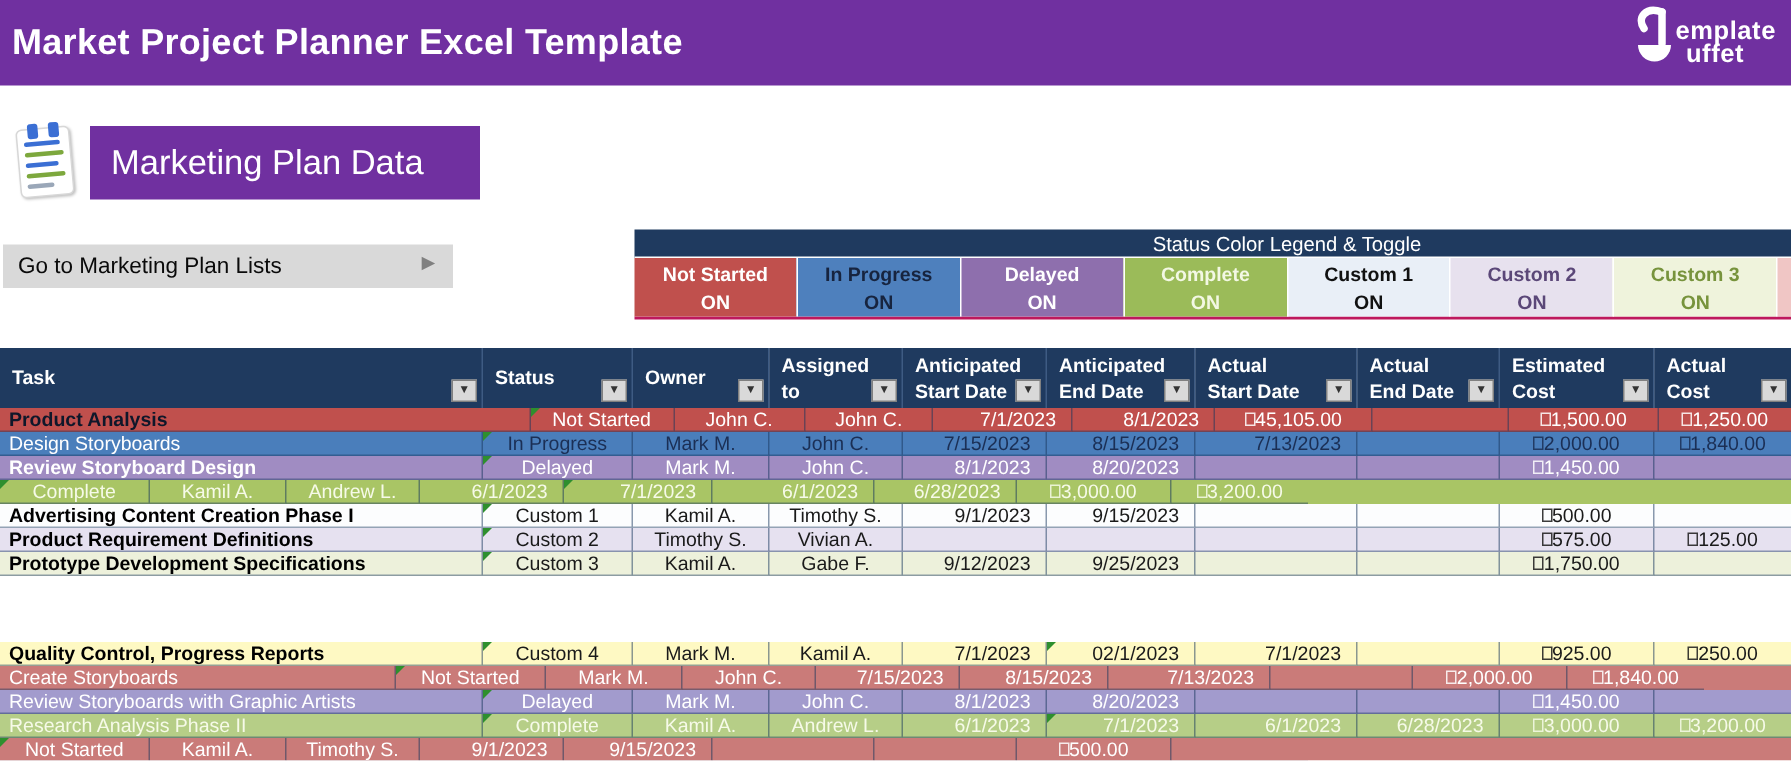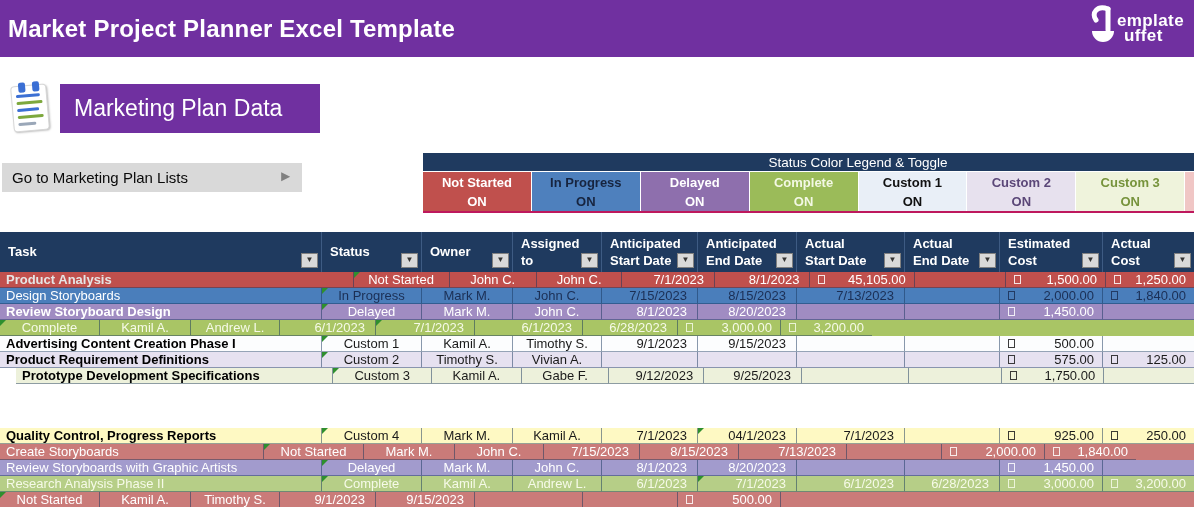--- a/index.html
+++ b/index.html
@@ -54,21 +54,21 @@
                 justify-content:center; cursor:pointer; }
   .tbody { display:flex; flex-direction:column; height:235px; }
   .tr { display:flex; flex:1 1 0; }
   .td { position:relative; font-size:13px; display:flex; align-items:center; overflow:hidden;
         white-space:nowrap; border-right:1px solid rgba(23,54,93,.5);
         border-bottom:1px solid rgba(23,54,93,.45); }
   .td:last-child { border-right:none; }
   .td.al { padding-left:6px; justify-content:flex-start; }
   .td.ac { justify-content:center; }
   .td.ar { padding-right:10px; justify-content:flex-end; }
-  .td.cur { justify-content:space-between; padding:0 8px 0 8px; }
+  .td.cur { justify-content:center; padding:0 8px 0 8px; }
   .td .bold { font-weight:bold; }
   .tofu { display:inline-block; width:7px; height:9px; border:1px solid currentColor; opacity:.85; }
   .err-tri { position:absolute; left:0; top:0; width:0; height:0;
              border-top:6px solid #2E8F2E; border-right:6px solid transparent; }
 </style>
 </head>
 <body>
 
 <div id="app">
 
@@ -146,21 +146,21 @@
 Start Date</span><div class="filter-btn"><span>▼</span></div></div>
         <div class="th" style="width: 95px;"><span>Actual
 End Date</span><div class="filter-btn"><span>▼</span></div></div>
         <div class="th" style="width: 103px;"><span>Estimated
 Cost</span><div class="filter-btn"><span>▼</span></div></div>
         <div class="th" style="width: 91px;"><span>Actual
 Cost</span><div class="filter-btn"><span>▼</span></div></div>
       </div>
     <div class="tbody" id="tbody">
         <div class="tr" style="background: rgb(192, 80, 77);">
-          <div class="td al" style="width: 368px; color: #e5e5e5;">
+          <div class="td al" style="width: 368px; color: #0f172a;">
             <span class="bold">Product Analysis</span>
           </div>
           <div class="td ac" style="width: 100px; color: rgb(255, 255, 255);">
             <div class="err-tri"></div>
             <span>Not Started</span>
           </div>
           <div class="td ac" style="width: 91px; color: rgb(255, 255, 255);">
             <span>John C.</span>
           </div>
           <div class="td ac" style="width: 89px; color: rgb(255, 255, 255);">
@@ -328,21 +328,21 @@
           <div class="td ar" style="width: 95px; color: rgb(26, 26, 26);"></div>
           <div class="td cur" style="width: 103px; color: rgb(26, 26, 26);">
             <div class="tofu"></div>
             <span>575.00</span>
           </div>
           <div class="td cur" style="width: 91px; color: rgb(26, 26, 26);">
             <div class="tofu"></div>
             <span>125.00</span>
           </div>
         </div>
-        <div class="tr" style="background: rgb(237, 241, 219); margin-left: 16px;">
+        <div class="tr" style="background: rgb(237, 241, 219);">
           <div class="td al" style="width: 322px; color: rgb(0, 0, 0);">
             <span class="bold">Prototype Development Specifications</span>
           </div>
           <div class="td ac" style="width: 100px; color: rgb(26, 26, 26);">
             <div class="err-tri"></div>
             <span>Custom 3</span>
           </div>
           <div class="td ac" style="width: 91px; color: rgb(26, 26, 26);">
             <span>Kamil A.</span>
           </div>
@@ -375,21 +375,21 @@
             <span>Mark M.</span>
           </div>
           <div class="td ac" style="width: 89px; color: rgb(26, 26, 26);">
             <span>Kamil A.</span>
           </div>
           <div class="td ar" style="width: 96px; color: rgb(26, 26, 26);">
             <span>7/1/2023</span>
           </div>
           <div class="td ar" style="width: 99px; color: rgb(26, 26, 26);">
             <div class="err-tri"></div>
-            <span>04/1/2023</span>
+            <span>02/1/2023</span>
           </div>
           <div class="td ar" style="width: 108px; color: rgb(26, 26, 26);">
             <span>7/1/2023</span>
           </div>
           <div class="td ar" style="width: 95px; color: rgb(26, 26, 26);"></div>
           <div class="td cur" style="width: 103px; color: rgb(26, 26, 26);">
             <div class="tofu"></div>
             <span>925.00</span>
           </div>
           <div class="td cur" style="width: 91px; color: rgb(26, 26, 26);">

